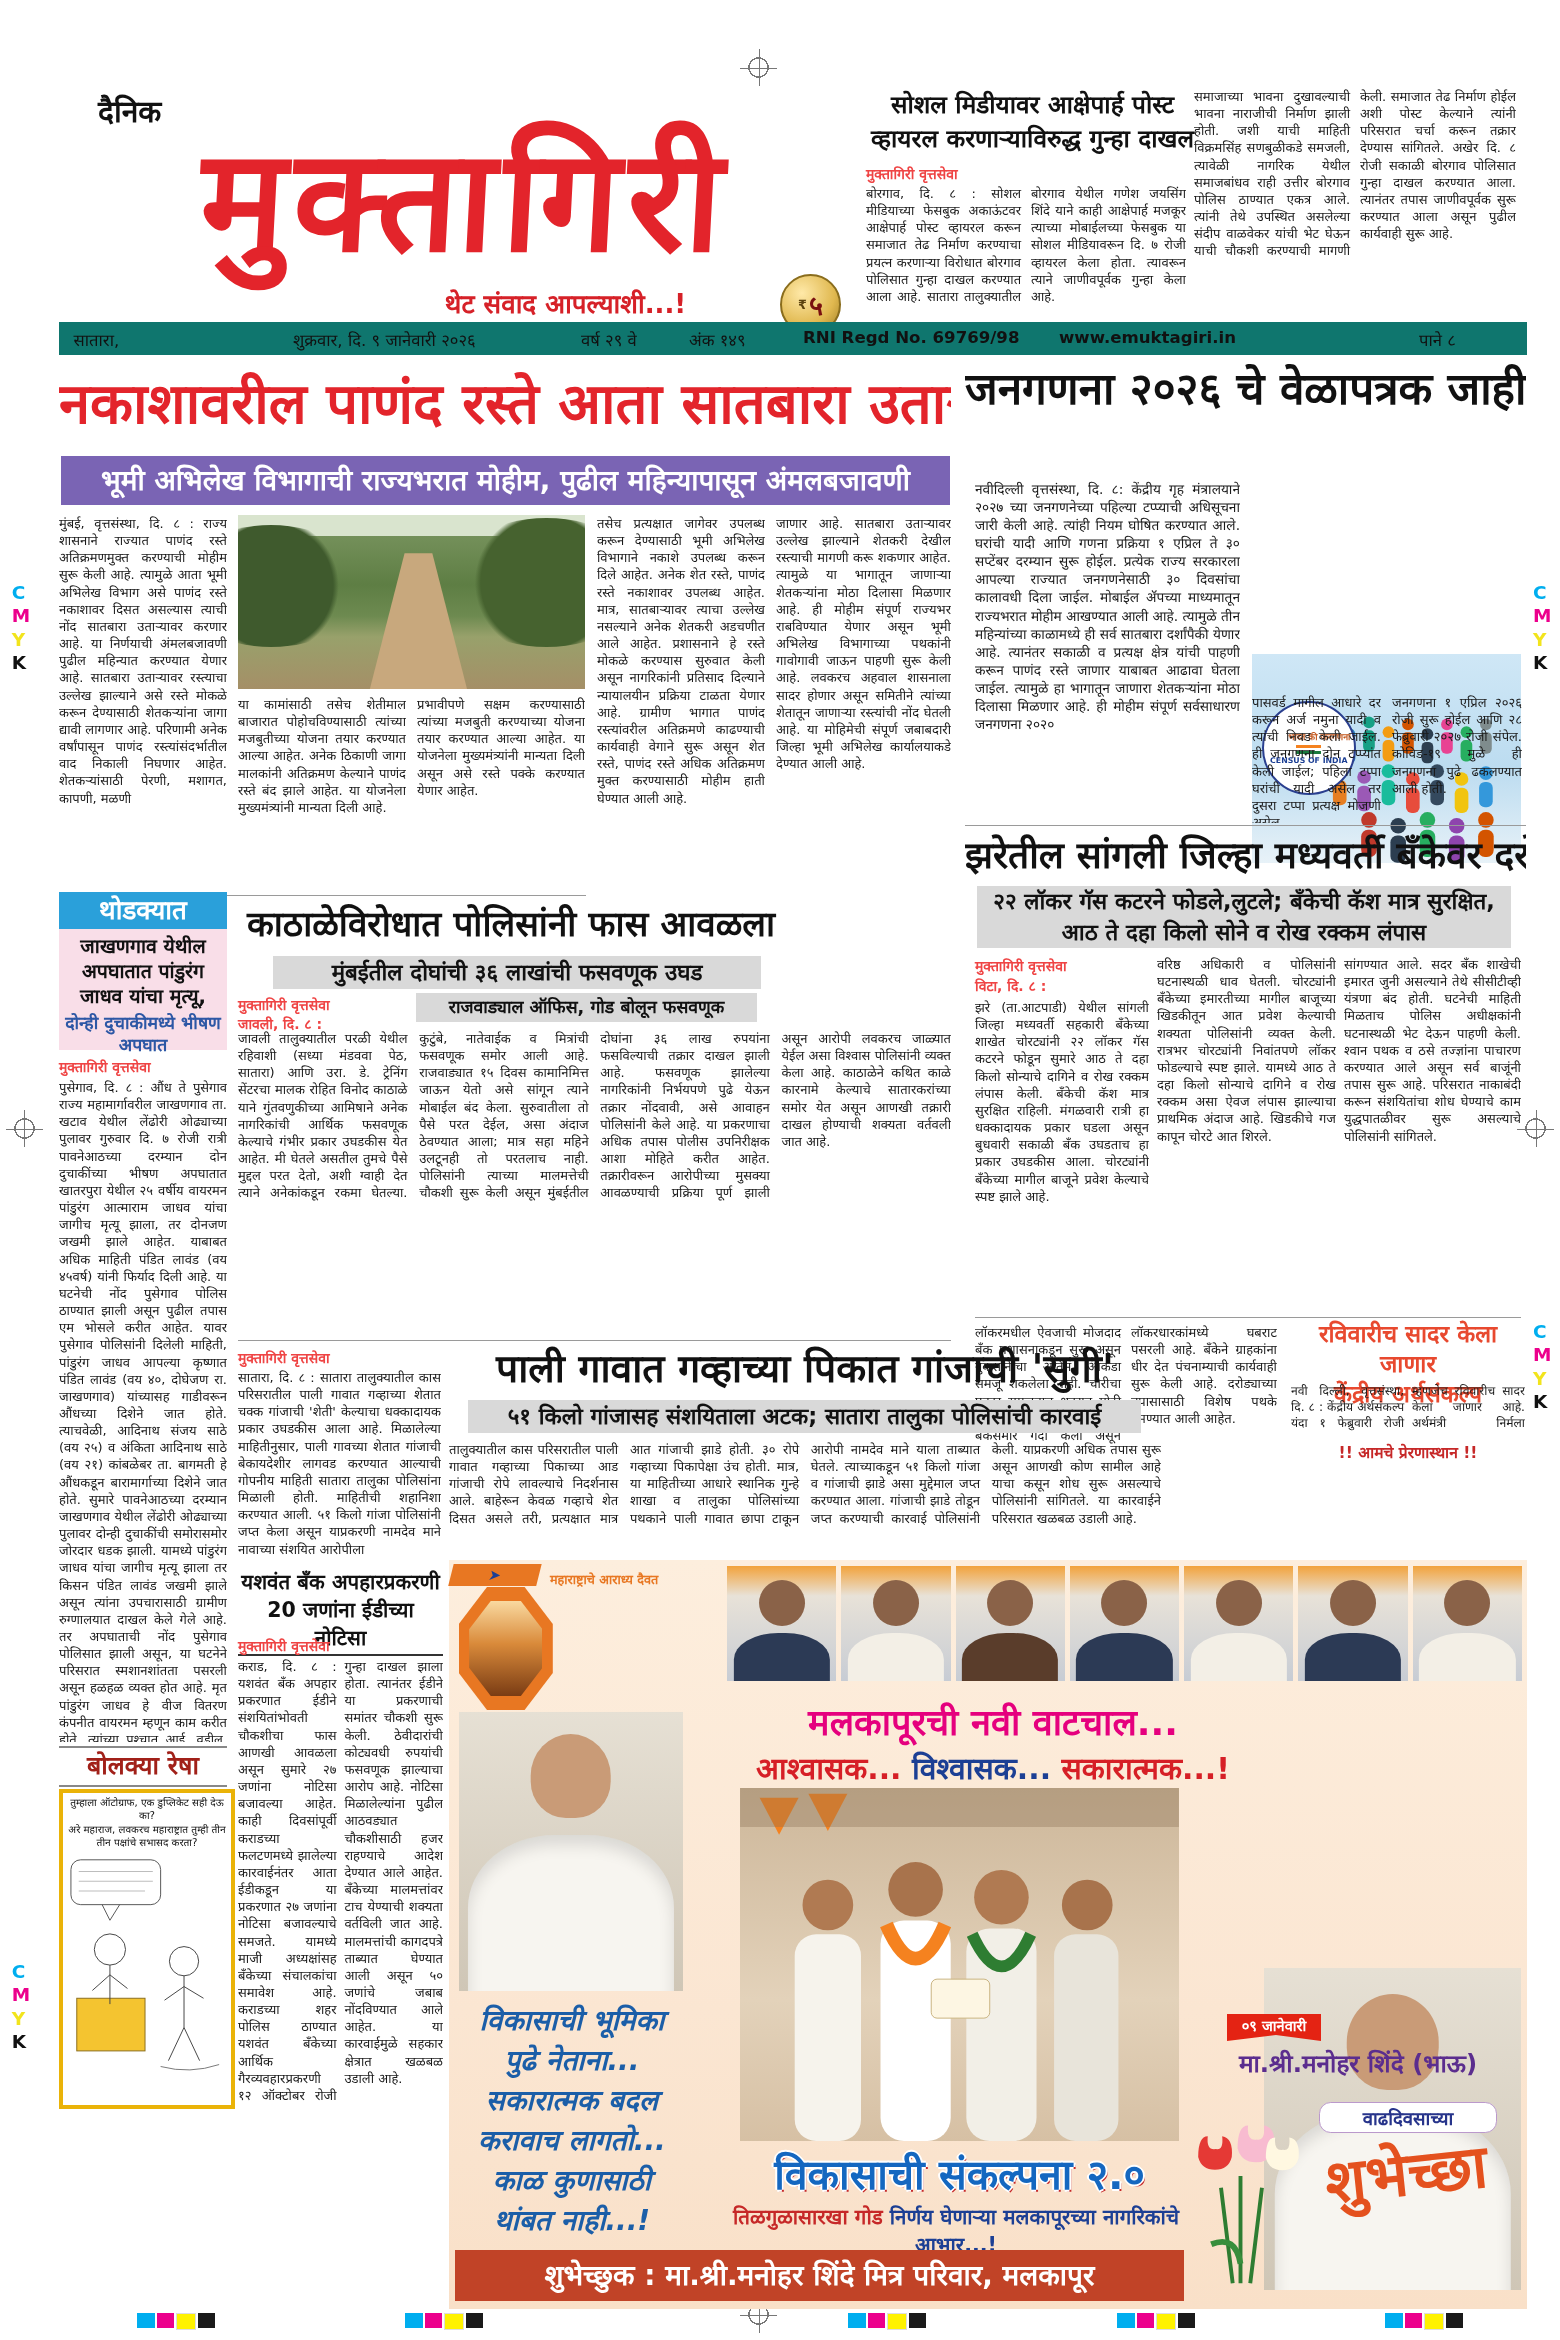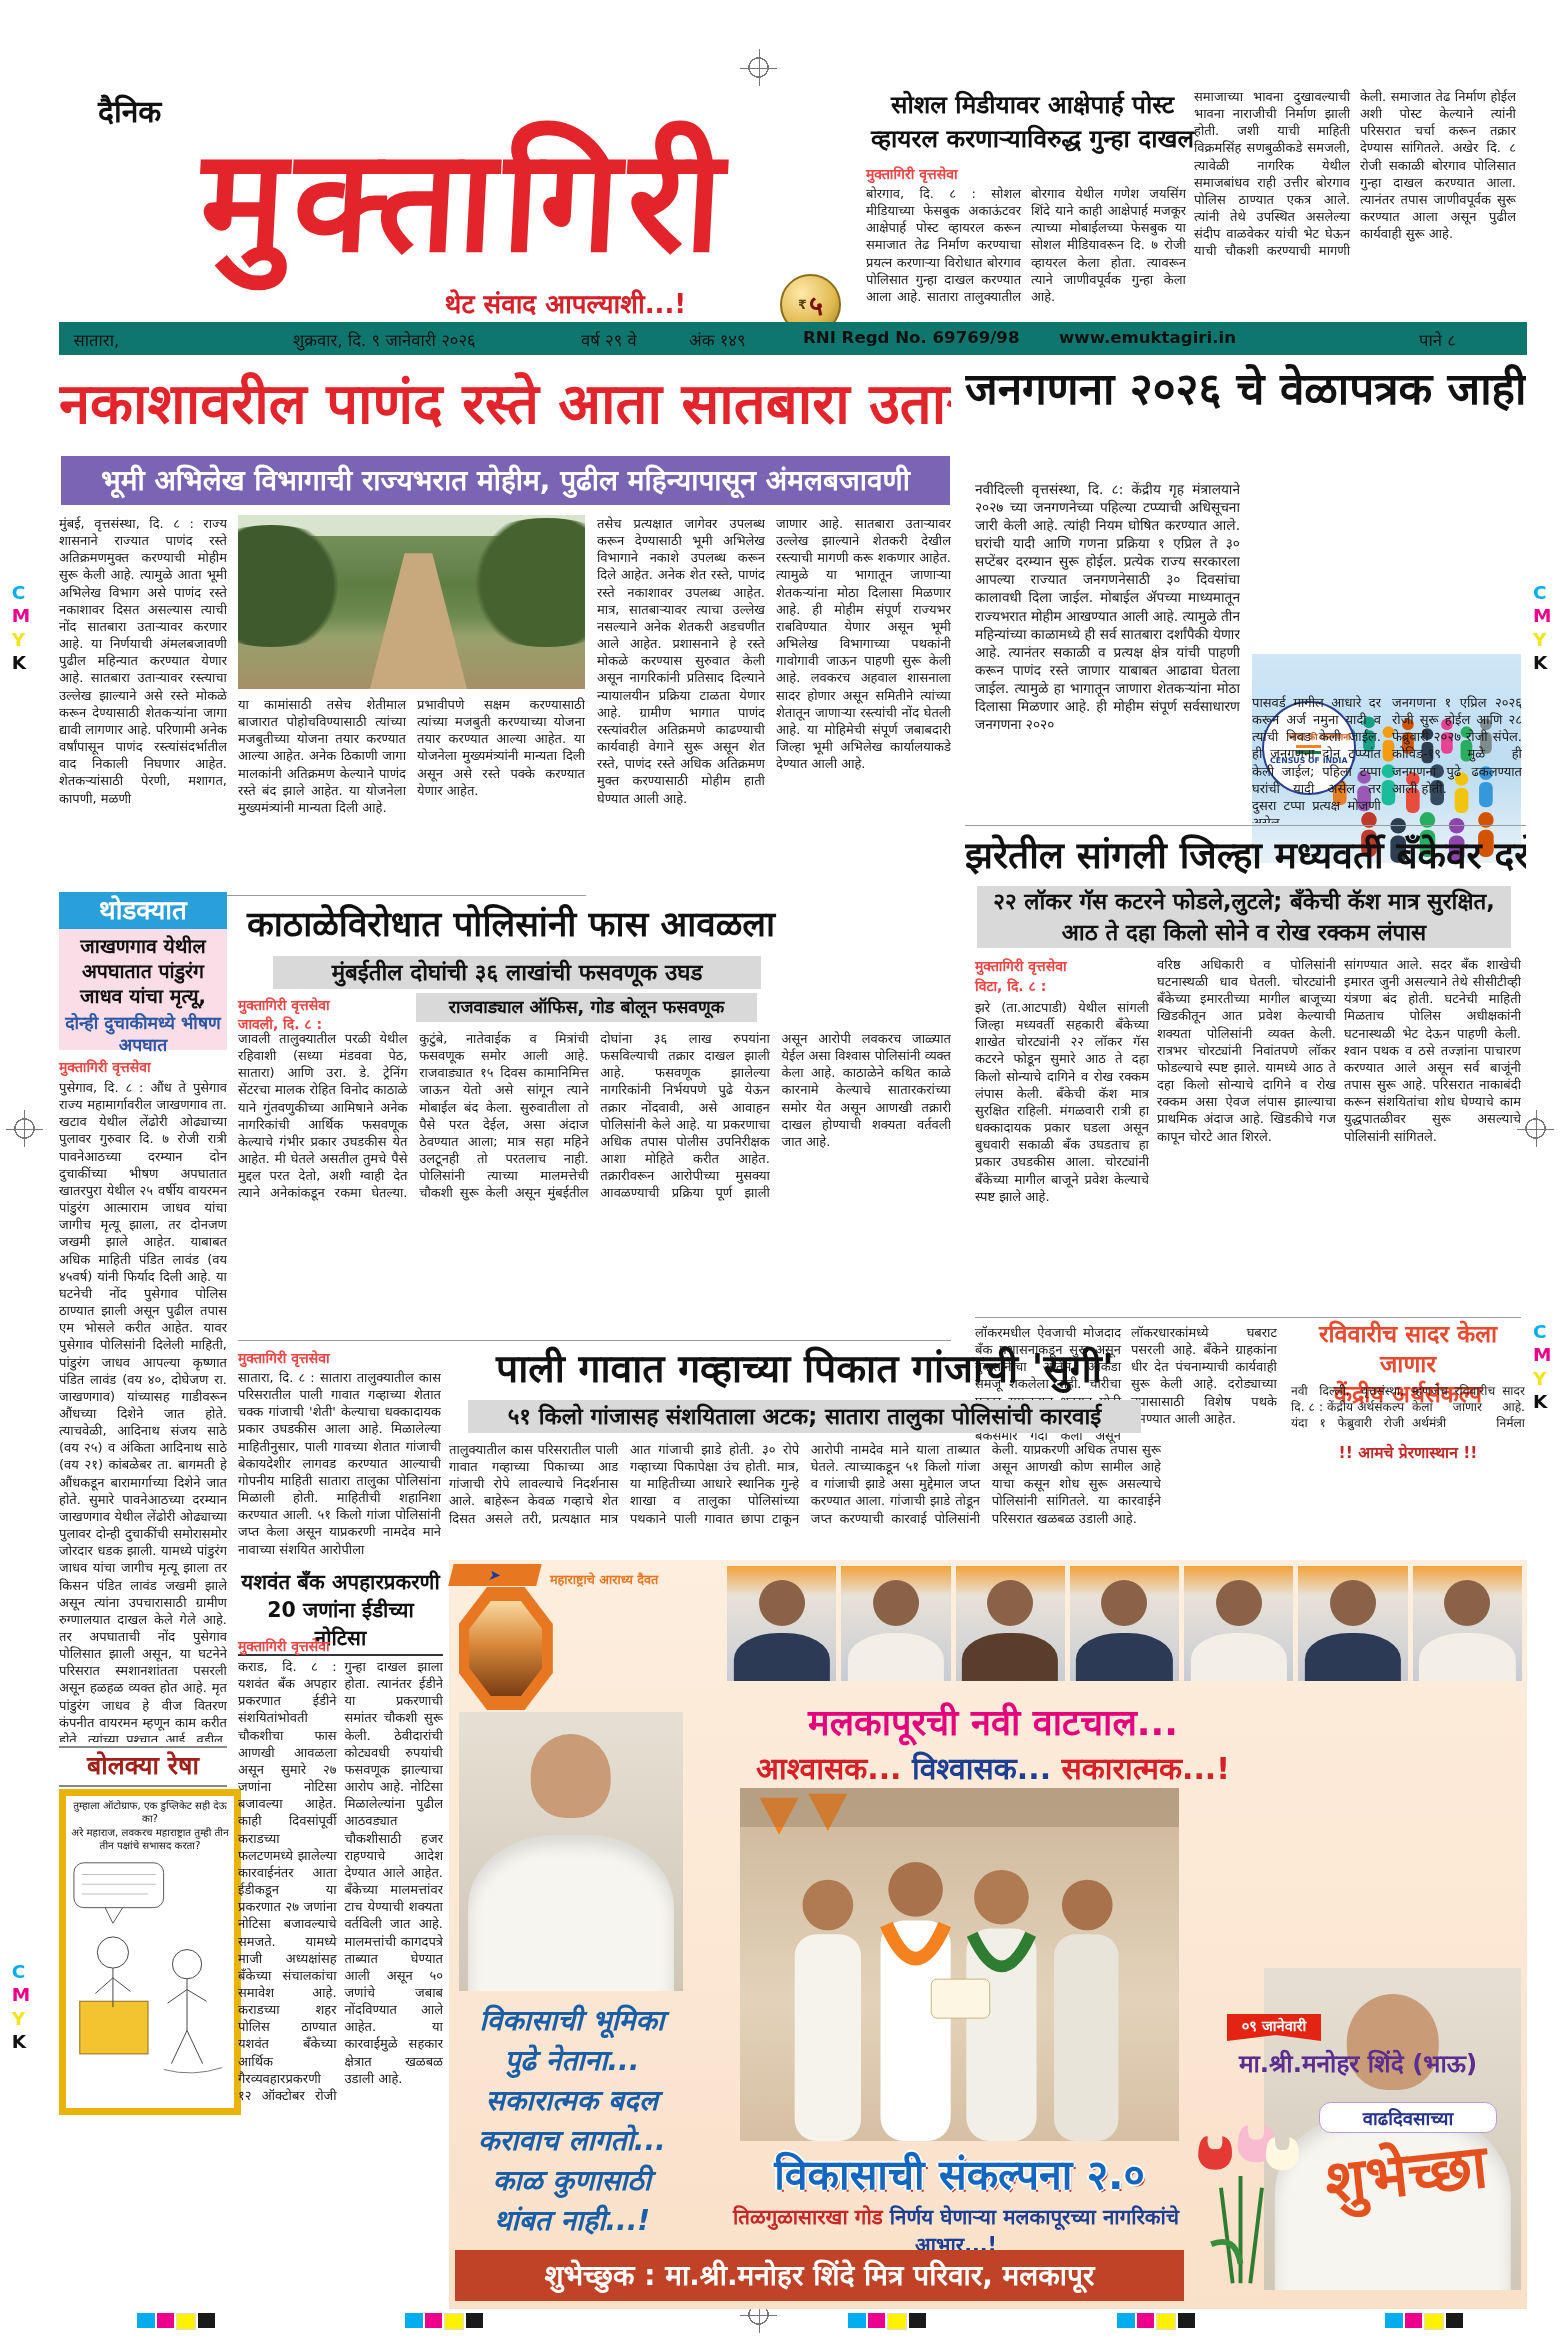--- a/index.html
+++ b/index.html
@@ -248,21 +248,21 @@
   <div class="abs bold center" style="left:59px;top:892px;width:168px;height:37px;background:#2aa0da;color:#fff;font-size:26px;line-height:37px;">थोडक्यात</div>
   <div class="abs" style="left:59px;top:929px;width:168px;height:121px;background:#f9dee8;">
     <div class="bold center" style="font-size:19.5px;line-height:25px;padding:4.9px 2.9px 0;">जाखणगाव येथील अपघातात पांडुरंग जाधव यांचा मृत्यू,</div>
     <div class="bold center" style="font-size:17.6px;line-height:22.4px;color:#2d57a5;padding-top:2.9px;">दोन्ही दुचाकीमध्ये भीषण अपघात</div>
   </div>
   <div class="abs byline" style="left:59px;top:1057px;width:168px;">मुक्तागिरी वृत्तसेवा</div>
   <div class="abs body-text" style="left:59px;top:1079px;width:168px;height:663px;">पुसेगाव, दि. ८ : औंध ते पुसेगाव राज्य महामार्गावरील जाखणगाव ता. खटाव येथील लेंढोरी ओढ्याच्या पुलावर गुरुवार दि. ७ रोजी रात्री पावनेआठच्या दरम्यान दोन दुचाकींच्या भीषण अपघातात खातरपुरा येथील २५ वर्षीय वायरमन पांडुरंग आत्माराम जाधव यांचा जागीच मृत्यू झाला, तर दोनजण जखमी झाले आहेत. याबाबत अधिक माहिती पंडित लावंड (वय ४५वर्ष) यांनी फिर्याद दिली आहे. या घटनेची नोंद पुसेगाव पोलिस ठाण्यात झाली असून पुढील तपास एम भोसले करीत आहेत. यावर पुसेगाव पोलिसांनी दिलेली माहिती, पांडुरंग जाधव आपल्या कृष्णात पंडित लावंड (वय ४०, दोघेजण रा. जाखणगाव) यांच्यासह गाडीवरून औंधच्या दिशेने जात होते. त्याचवेळी, आदिनाथ संजय साठे (वय २५) व अंकिता आदिनाथ साठे (वय २१) कांबळेबर ता. बागमती हे औंधकडून बारामार्गाच्या दिशेने जात होते. सुमारे पावनेआठच्या दरम्यान जाखणगाव येथील लेंढोरी ओढ्याच्या पुलावर दोन्ही दुचाकींची समोरासमोर जोरदार धडक झाली. यामध्ये पांडुरंग जाधव यांचा जागीच मृत्यू झाला तर किसन पंडित लावंड जखमी झाले असून त्यांना उपचारासाठी ग्रामीण रुग्णालयात दाखल केले गेले आहे. तर अपघाताची नोंद पुसेगाव पोलिसात झाली असून, या घटनेने परिसरात स्मशानशांतता पसरली असून हळहळ व्यक्त होत आहे. मृत पांडुरंग जाधव हे वीज वितरण कंपनीत वायरमन म्हणून काम करीत होते. त्यांच्या पश्चात आई, वडील, पत्नी असा परिवार आहे. अपघाताचे वृत्त समजताच नातेवाईकांनी ग्रामीण रुग्णालयाकडे धाव घेतली. या घटनेची नोंद पुसेगाव पोलिस ठाण्यात करण्यात आली आहे.</div>
 
   <div class="abs bold center" style="left:59px;top:1746px;width:168px;height:37px;font-size:25px;line-height:35px;color:#a12019;
               border-top:2px solid #888;border-bottom:2px solid #888;">बोलक्या रेषा</div>
-  <div class="abs" style="left:59px;top:1789px;width:168px;height:312px;border:7px solid #eab308;background:#fff;overflow:hidden;">
+  <div class="abs" style="left:59px;top:1789px;width:168px;height:312px;border:4px solid #eab308;background:#fff;overflow:hidden;">
     <div style="font-size:10.2px;line-height:12.7px;padding:3.9px 4.9px 0;text-align:center;">तुम्हाला ऑटोग्राफ, एक डुप्लिकेट सही देऊ का?</div>
     <div style="font-size:10.2px;line-height:12.7px;padding:2px 4.9px;text-align:center;">अरे महाराज, लवकरच महाराष्ट्रात तुम्ही तीन तीन पक्षांचे सभासद करता?</div>
     <svg width="166" height="234" viewBox="0 0 170 240">
       <rect x="8" y="8" width="92" height="46" rx="10" fill="none" stroke="#555"></rect>
       <path d="M40 54 L48 70 L58 54" fill="none" stroke="#555"></path>
       <line x1="16" y1="20" x2="92" y2="20" stroke="#bbb"></line>
       <line x1="16" y1="30" x2="92" y2="30" stroke="#bbb"></line>
       <line x1="16" y1="40" x2="84" y2="40" stroke="#bbb"></line>
       <rect x="14" y="150" width="70" height="54" fill="#f4c430" stroke="#8a6d1d"></rect>
       <circle cx="48" cy="100" r="16" fill="#fff" stroke="#444"></circle>

